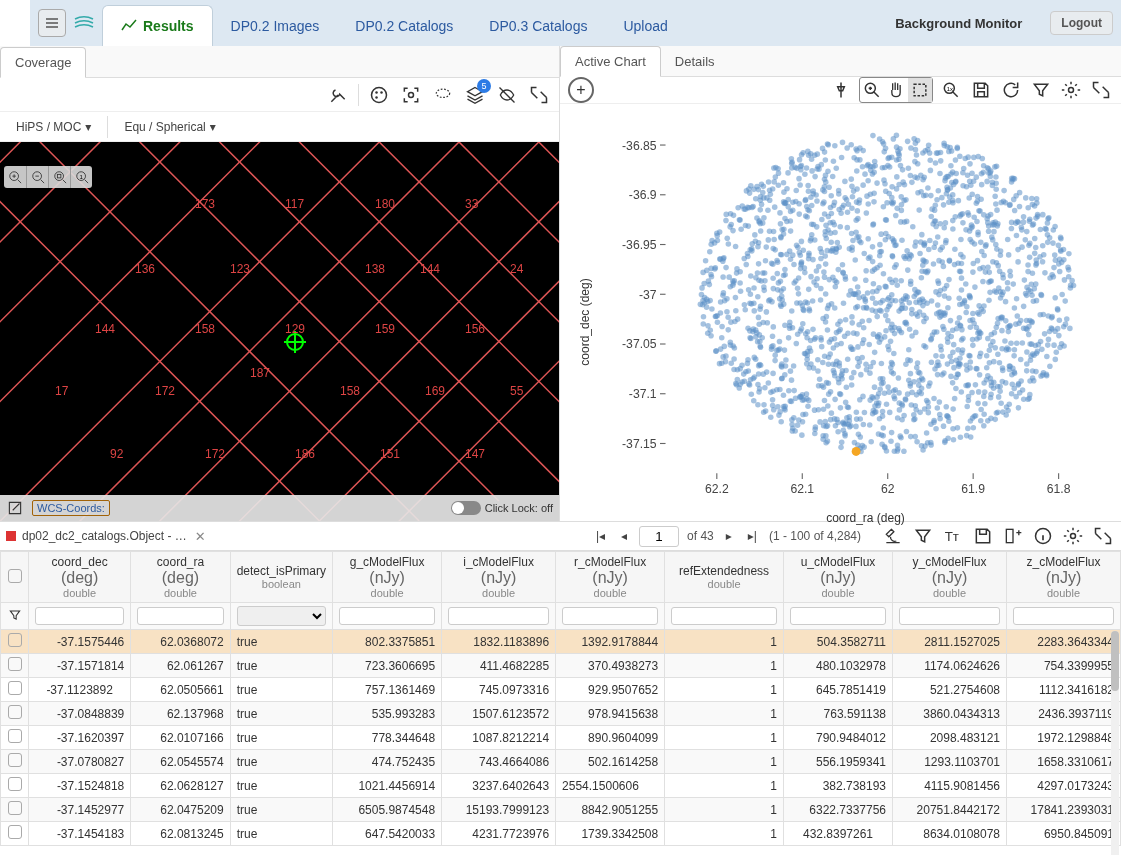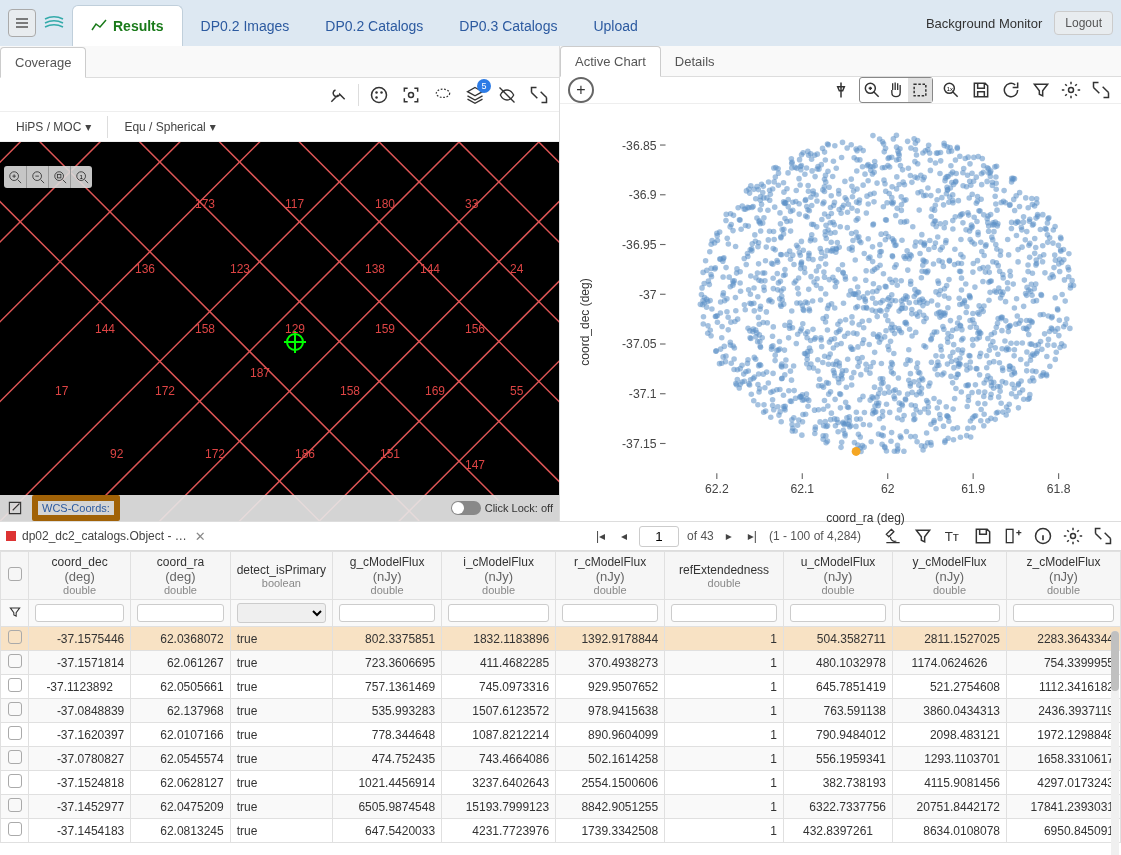--- a/index.html
+++ b/index.html
@@ -1,24 +1,24 @@
 <!DOCTYPE html>
 <html><head>
 <meta charset="utf-8">
 <style>
 * { box-sizing: border-box; margin: 0; padding: 0; }
 body { font-family: -apple-system, BlinkMacSystemFont, "Segoe UI", sans-serif; font-size: 13px; color: #333; background: #fff; width: 1121px; height: 855px; overflow: hidden; }
-.topbar { height: 46px; background: #dde8f2; display: flex; align-items: center; padding: 0 8px; gap: 4px; }
+.topbar { height: 46px; background: #dde8f2; display: flex; align-items: center; padding: 0 8px; gap: 4px; margin-left: 30px; }
 .hamburger { width: 28px; height: 28px; border: 1px solid #aaa; border-radius: 4px; background: #e8ecef; display: flex; align-items: center; justify-content: center; cursor: pointer; }
 .hamburger svg { width: 16px; height: 16px; }
 .logo-icon { width: 28px; height: 28px; display: flex; align-items: center; justify-content: center; color: #4a9; }
 .nav-tabs { display: flex; align-items: flex-end; height: 46px; }
 .nav-tab { padding: 12px 18px; color: #2c5aa0; cursor: pointer; display: flex; align-items: center; gap: 6px; font-size: 14px; }
 .nav-tab.active { background: #fff; border: 1px solid #c0cfdb; border-bottom: none; border-radius: 6px 6px 0 0; color: #1a7a1a; font-weight: 600; }
-.topbar-right { margin-left: auto; display: flex; gap: 12px; align-items: center; }
+.topbar-right { margin-left: auto; display: flex; gap: 28px; align-items: center; font-weight: bold; }
 .bg-monitor { color: #333; font-size: 13px; cursor: pointer; }
 .logout { background: #e8ecef; border: 1px solid #ccc; padding: 4px 10px; border-radius: 4px; font-size: 12px; color: #555; cursor: pointer; }
 .mid { display: flex; height: 475px; }
 .panel-left { width: 560px; border-right: 1px solid #ddd; display: flex; flex-direction: column; }
 .panel-right { flex: 1; display: flex; flex-direction: column; }
 .sub-tabs { display: flex; height: 32px; background: #f9f9f9; border-bottom: 1px solid #ddd; align-items: flex-end; }
 .sub-tab { padding: 7px 14px; cursor: pointer; font-size: 13px; color: #555; }
 .sub-tab.active { background: #fff; border: 1px solid #ccc; border-bottom: 1px solid #fff; border-radius: 4px 4px 0 0; margin-bottom: -1px; }
 .toolbar { height: 34px; display: flex; align-items: center; justify-content: flex-end; gap: 8px; padding: 0 8px; border-bottom: 1px solid #eee; }
 .tb-icon { width: 24px; height: 24px; display: flex; align-items: center; justify-content: center; color: #444; cursor: pointer; position: relative; }
@@ -26,21 +26,21 @@
 .badge { position: absolute; top: -4px; right: -4px; background: #2c7be5; color: #fff; border-radius: 50%; width: 14px; height: 14px; font-size: 9px; display: flex; align-items: center; justify-content: center; }
 .sep { width: 1px; height: 22px; background: #ddd; }
 .img-subbar { height: 30px; display: flex; align-items: center; padding: 0 8px; gap: 8px; border-bottom: 1px solid #eee; font-size: 12px; }
 .img-dd { display: flex; align-items: center; gap: 4px; cursor: pointer; color: #444; padding: 4px 8px; }
 .img-view { flex: 1; background: #000; position: relative; overflow: hidden; }
 .img-label { position: absolute; top: 4px; left: 4px; background: rgba(220,220,220,0.9); padding: 2px 6px; font-size: 11px; border-radius: 2px; z-index: 10; }
 .img-zoom { position: absolute; top: 24px; left: 4px; background: rgba(220,220,220,0.9); border-radius: 3px; display: flex; z-index: 10; }
 .img-zoom > div { width: 22px; height: 22px; display: flex; align-items: center; justify-content: center; cursor: pointer; color: #333; }
 .img-zoom > div + div { border-left: 1px solid #999; }
 .img-footer { position: absolute; bottom: 0; left: 0; right: 0; height: 26px; background: rgba(230,230,230,0.92); display: flex; align-items: center; padding: 0 6px; font-size: 11px; gap: 8px; }
-.wcs { color: #2c5aa0; border: 6px solid #a16207; padding: 1px 4px; border-radius: 2px; }
+.wcs { color: #2c5aa0; border: 1px solid #a16207; padding: 1px 4px; border-radius: 2px; }
 .click-lock { margin-left: auto; display: flex; align-items: center; gap: 4px; }
 .switch { width: 30px; height: 14px; background: #888; border-radius: 7px; position: relative; cursor: pointer; }
 .switch::after { content: ""; position: absolute; left: 1px; top: 1px; width: 12px; height: 12px; background: #fff; border-radius: 50%; }
 .grid-overlay { position: absolute; inset: 0; color: red; }
 .grid-overlay svg { width: 100%; height: 100%; }
 .grid-num { position: absolute; color: #d44; font-size: 12px; font-weight: 500; }
 .crosshair { position: absolute; width: 18px; height: 18px; border: 2px solid #0f0; border-radius: 50%; transform: translate(-50%, -50%); }
 .chart-toolbar { height: 38px; border-bottom: 1px solid #eee; display: flex; align-items: center; padding: 0 8px; gap: 6px; }
 .chart-toolbar .spacer { flex: 1; }
 .chart-toolbar .plus { width: 26px; height: 26px; border-radius: 50%; border: 2px solid #666; display: flex; align-items: center; justify-content: center; font-size: 16px; cursor: pointer; }
@@ -57,21 +57,21 @@
 .close-x { cursor: pointer; margin-left: 8px; color: #888; }
 .pager { margin-left: auto; display: flex; align-items: center; gap: 8px; font-size: 12px; color: #555; }
 .pager-btn { cursor: pointer; color: #444; padding: 2px 4px; }
 .page-input { width: 40px; text-align: center; border: 1px solid #ccc; border-radius: 3px; padding: 2px; }
 .table-tools { display: flex; gap: 6px; margin-left: 12px; color: #444; }
 .table-wrap { position: relative; height: 387px; overflow: hidden; }
 table.data { border-collapse: collapse; width: 100%; font-size: 12px; }
 table.data th, table.data td { border: 1px solid #e0e0e0; padding: 3px 6px; text-align: right; }
 table.data th { text-align: center; font-weight: normal; color: #333; background: #f6f6f6; }
 table.data th .hname { font-size: 12px; }
-table.data th .hunit { font-size: 13px; color: #666; }
+table.data th .hunit { font-size: 16px; color: #666; }
 table.data th .htype { font-size: 11px; color: #888; }
 .filter-row td { padding: 2px; }
 .filter-row input, .filter-row select { width: 100%; border: 1px solid #ccc; border-radius: 3px; padding: 2px; font-size: 11px; }
 .cb { display: inline-block; width: 14px; height: 14px; border: 1px solid #aaa; border-radius: 3px; }
 tr.selected { background: #f8e2c4; }
 tr:nth-child(even):not(.selected) { background: #f9f9f9; }
 .filter-icon-cell { text-align: center; }
 .scrollbar-vert { position: absolute; right: 2px; top: 80px; bottom: 0; width: 8px; background: #f0f0f0; border-radius: 4px; }
 .scrollbar-thumb { width: 8px; height: 60px; background: #c0c0c0; border-radius: 4px; }
 .toolbar-left { margin-right: auto; display: flex; gap: 6px; }
@@ -243,21 +243,21 @@
             <div class="grid-num" style="left: 55px; top: 242px;">17</div>
             <div class="grid-num" style="left: 155px; top: 242px;">172</div>
             <div class="grid-num" style="left: 250px; top: 224px;">187</div>
             <div class="grid-num" style="left: 340px; top: 242px;">158</div>
             <div class="grid-num" style="left: 425px; top: 242px;">169</div>
             <div class="grid-num" style="left: 510px; top: 242px;">55</div>
             <div class="grid-num" style="left: 110px; top: 305px;">92</div>
             <div class="grid-num" style="left: 205px; top: 305px;">172</div>
             <div class="grid-num" style="left: 295px; top: 305px;">186</div>
             <div class="grid-num" style="left: 380px; top: 305px;">151</div>
-            <div class="grid-num" style="left: 465px; top: 316px;">147</div>
+            <div class="grid-num" style="left: 465px; top: 305px;">147</div>
           </div>
       </div>
       <div class="img-footer">
         <div class="tb-icon" style="width:18px;height:18px">
             <svg viewBox="0 0 16 16" width="16" height="16">
               <path d="M3 3h10v10H3zM6 10l6-6" stroke="#333" fill="none"></path>
             </svg>
           </div>
         <span class="wcs">WCS-Coords:</span>
         <div class="click-lock">
@@ -2323,21 +2323,21 @@
         <tr>
           <td style="text-align:center"><span class="cb"></span></td>
           <td style="text-align:right">-37.1571814</td>
           <td style="text-align:right">62.061267</td>
           <td style="text-align:left">true</td>
           <td style="text-align:right">723.3606695</td>
           <td style="text-align:right">411.4682285</td>
           <td style="text-align:right">370.4938273</td>
           <td style="text-align:right">1</td>
           <td style="text-align:right">480.1032978</td>
-          <td style="text-align:center">1174.0624626</td>
+          <td style="text-align:right">1174.0624626</td>
           <td style="text-align:right">754.3399955</td>
         </tr>
         <tr>
           <td style="text-align:center"><span class="cb"></span></td>
           <td style="text-align:center">-37.1123892</td>
           <td style="text-align:right">62.0505661</td>
           <td style="text-align:left">true</td>
           <td style="text-align:right">757.1361469</td>
           <td style="text-align:right">745.0973316</td>
           <td style="text-align:right">929.9507652</td>
@@ -2385,21 +2385,21 @@
           <td style="text-align:right">1293.1103701</td>
           <td style="text-align:right">1658.3310617</td>
         </tr>
         <tr>
           <td style="text-align:center"><span class="cb"></span></td>
           <td style="text-align:right">-37.1524818</td>
           <td style="text-align:right">62.0628127</td>
           <td style="text-align:left">true</td>
           <td style="text-align:right">1021.4456914</td>
           <td style="text-align:right">3237.6402643</td>
-          <td style="text-align:right">2554.1500606</td>
+          <td style="text-align:left">2554.1500606</td>
           <td style="text-align:right">1</td>
           <td style="text-align:right">382.738193</td>
           <td style="text-align:right">4115.9081456</td>
           <td style="text-align:right">4297.0173243</td>
         </tr>
         <tr>
           <td style="text-align:center"><span class="cb"></span></td>
           <td style="text-align:right">-37.1452977</td>
           <td style="text-align:right">62.0475209</td>
           <td style="text-align:left">true</td>

